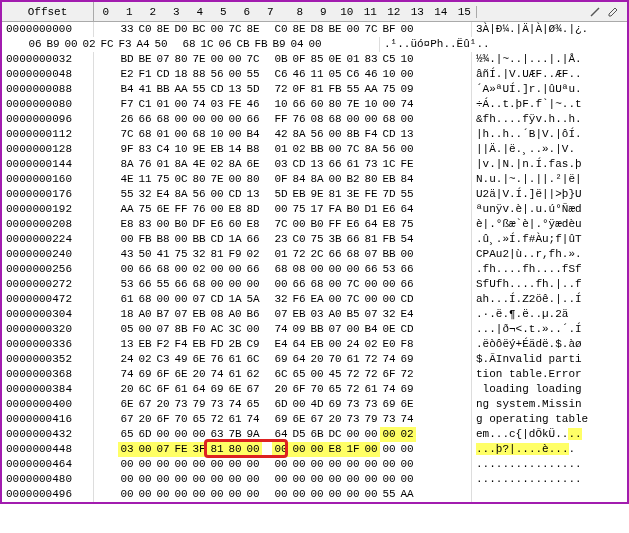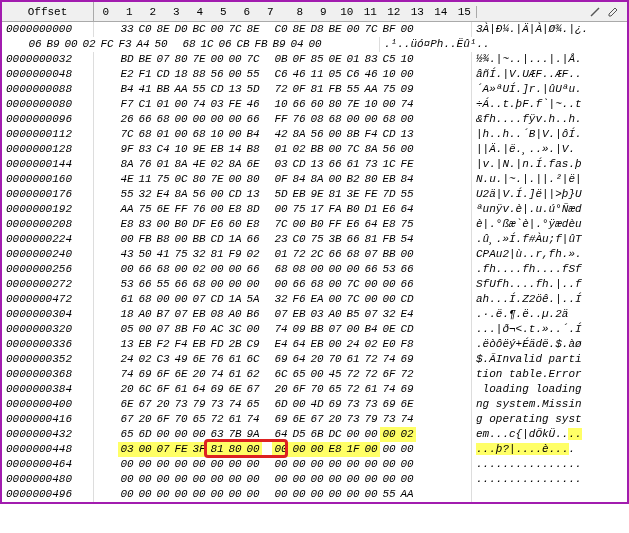--- a/index.html
+++ b/index.html
@@ -56,21 +56,20 @@
   .rows {
     display: flex;
     flex-direction: column;
   }
   .row {
     display: flex;
     height: 15px;
     align-items: center;
     line-height: 15px;
     position: relative;
-    font-style: italic;
   }
   .offset-cell {
     width: 92px;
     border-right: 1px solid #ddd;
     text-align: left;
     padding-left: 4px;
     color: #000;
     letter-spacing: 0;
   }
   .hex-cell {
@@ -273,21 +272,21 @@
         <div class="ascii-cell"> loading loading</div>
       </div>
       <div class="row">
         <div class="offset-cell">0000000400</div>
         <div class="hex-cell"><div class="hex-bytes"><span class="byte">6E</span><span class="byte">67</span><span class="byte">20</span><span class="byte">73</span><span class="byte">79</span><span class="byte">73</span><span class="byte">74</span><span class="byte">65</span><span class="gap"></span><span class="byte">6D</span><span class="byte">00</span><span class="byte">4D</span><span class="byte">69</span><span class="byte">73</span><span class="byte">73</span><span class="byte">69</span><span class="byte">6E</span></div></div>
         <div class="ascii-cell">ng system.Missin</div>
       </div>
       <div class="row">
         <div class="offset-cell">0000000416</div>
         <div class="hex-cell"><div class="hex-bytes"><span class="byte">67</span><span class="byte">20</span><span class="byte">6F</span><span class="byte">70</span><span class="byte">65</span><span class="byte">72</span><span class="byte">61</span><span class="byte">74</span><span class="gap"></span><span class="byte">69</span><span class="byte">6E</span><span class="byte">67</span><span class="byte">20</span><span class="byte">73</span><span class="byte">79</span><span class="byte">73</span><span class="byte">74</span></div></div>
-        <div class="ascii-cell">g operating syst</div>
+        <div class="ascii-cell">g operating table</div>
       </div>
       <div class="row">
         <div class="offset-cell">0000000432</div>
         <div class="hex-cell"><div class="hex-bytes"><span class="byte">65</span><span class="byte">6D</span><span class="byte">00</span><span class="byte">00</span><span class="byte">00</span><span class="byte">63</span><span class="byte">7B</span><span class="byte">9A</span><span class="gap"></span><span class="byte">64</span><span class="byte">D5</span><span class="byte">6B</span><span class="byte">DC</span><span class="byte">00</span><span class="byte">00</span><span class="byte hl">00</span><span class="byte hl">02</span></div></div>
         <div class="ascii-cell">em...c{|dÕkÜ..<span class="hl">.</span><span class="hl">.</span></div>
       </div>
       <div class="row">
         <div class="offset-cell">0000000448</div>
         <div class="hex-cell"><div class="hex-bytes"><span class="byte hl">03</span><span class="byte hl">00</span><span class="byte hl">07</span><span class="byte hl">FE</span><span class="byte hl">3F</span><span class="byte hl">81</span><span class="byte hl">80</span><span class="byte hl">00</span><span class="gap"></span><span class="byte hl">00</span><span class="byte hl">00</span><span class="byte hl">00</span><span class="byte hl">E8</span><span class="byte hl">1F</span><span class="byte hl">00</span><span class="byte">00</span><span class="byte">00</span></div><div class="red-box" style="left: 110px; width: 84px; top: -3px; height: 19px;"></div></div>
         <div class="ascii-cell"><span class="hl">.</span><span class="hl">.</span><span class="hl">.</span><span class="hl">þ</span><span class="hl">?</span><span class="hl">|</span><span class="hl">.</span><span class="hl">.</span><span class="hl">.</span><span class="hl">.</span><span class="hl">è</span><span class="hl">.</span><span class="hl">.</span><span class="hl">.</span>.</div>

